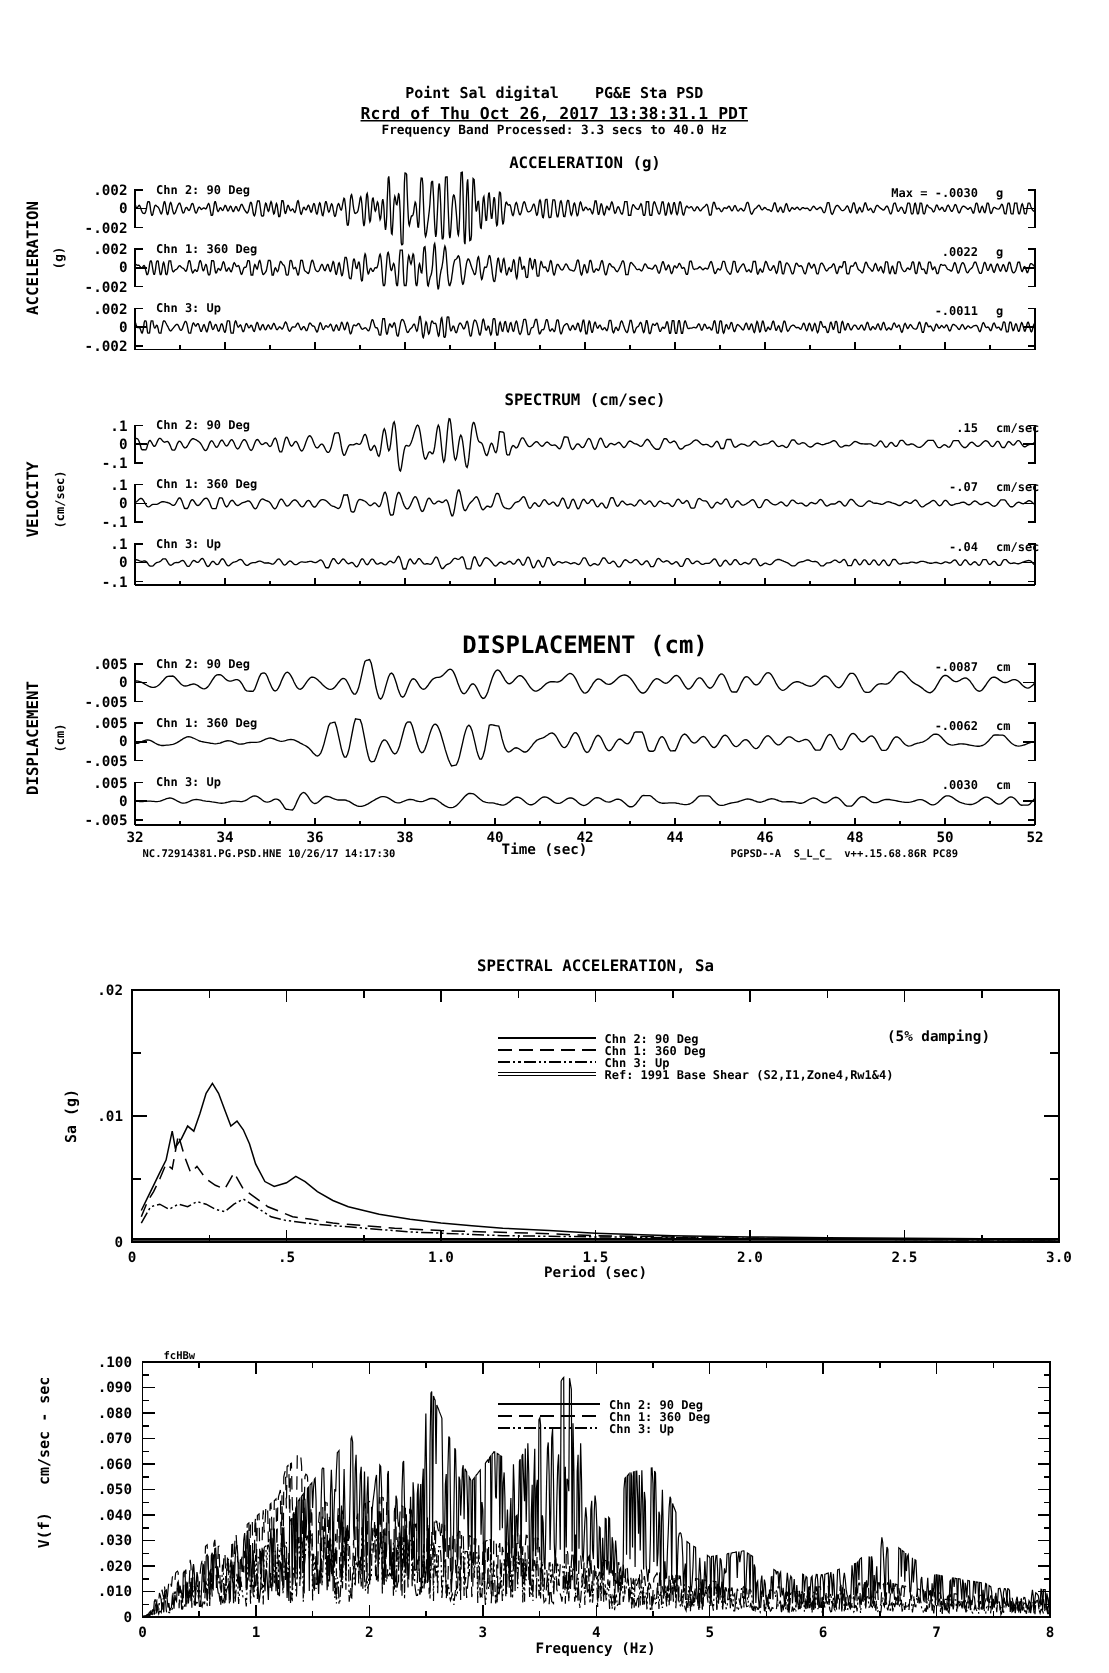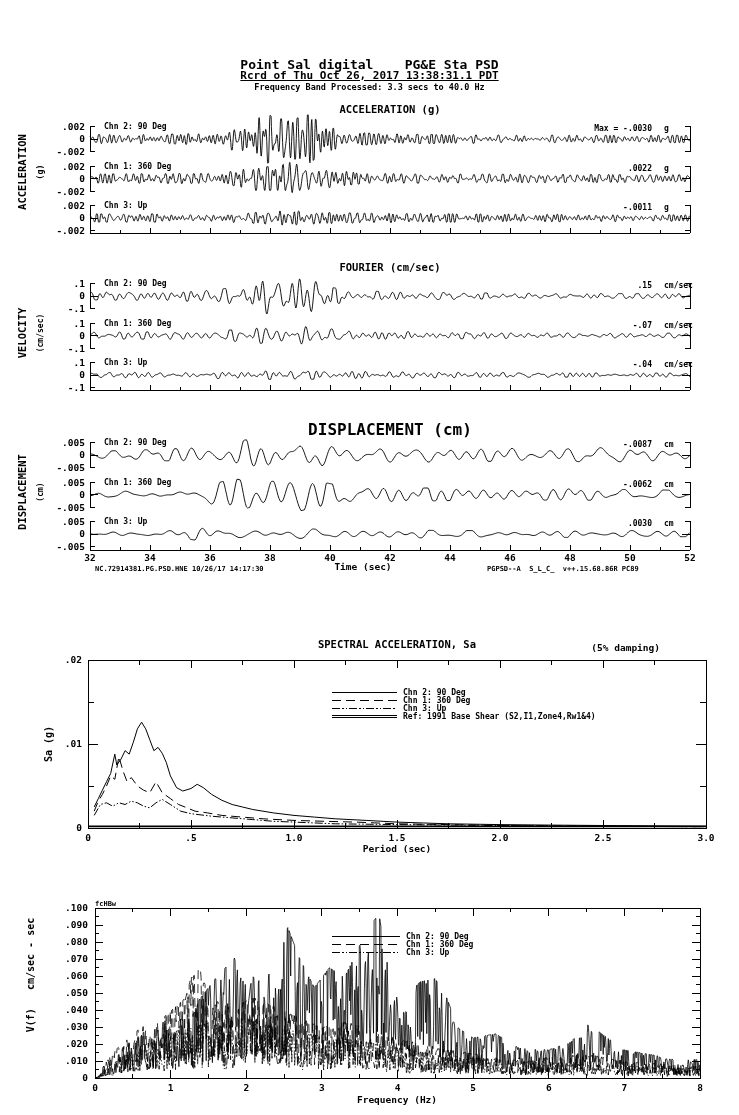--- a/index.html
+++ b/index.html
@@ -374,41 +374,41 @@
       <polyline points="95.0,1077.5 95.6,1077.5 96.1,1077.5 96.7,1077.5 97.3,1077.5 97.8,1077.5 98.4,1077.2 99.0,1077.2 99.5,1077.5 100.1,1076.8 100.7,1073.8 101.2,1071.5 101.8,1071.7 102.4,1073.7 102.9,1067.6 103.5,1066.2 104.1,1073.9 104.6,1066.4 105.2,1068.6 105.8,1067.8 106.3,1062.0 106.9,1063.9 107.5,1066.6 108.0,1059.8 108.6,1063.1 109.2,1065.3 109.7,1057.7 110.3,1063.8 110.9,1067.9 111.4,1066.8 112.0,1060.0 112.6,1054.2 113.2,1053.5 113.7,1054.9 114.3,1057.8 114.9,1051.4 115.4,1050.7 116.0,1050.4 116.6,1053.8 117.1,1048.6 117.7,1047.9 118.3,1047.4 118.8,1048.4 119.4,1072.1 120.0,1057.0 120.5,1060.6 121.1,1073.0 121.7,1068.3 122.2,1065.9 122.8,1047.6 123.4,1047.8 123.9,1046.4 124.5,1069.5 125.1,1058.9 125.6,1065.5 126.2,1054.8 126.8,1039.9 127.3,1043.8 127.9,1071.8 128.5,1047.1 129.0,1043.6 129.6,1057.9 130.2,1070.4 130.7,1068.1 131.3,1068.7 131.9,1068.0 132.4,1065.2 133.0,1054.5 133.6,1047.2 134.1,1043.0 134.7,1040.6 135.3,1044.5 135.8,1061.8 136.4,1048.5 137.0,1030.9 137.5,1030.4 138.1,1029.9 138.7,1043.3 139.2,1051.3 139.8,1048.5 140.4,1046.4 140.9,1055.4 141.5,1064.4 142.1,1043.5 142.6,1029.1 143.2,1026.6 143.8,1035.2 144.3,1058.6 144.9,1051.7 145.5,1031.0 146.0,1030.9 146.6,1048.9 147.2,1069.9 147.7,1057.2 148.3,1051.8 148.9,1044.7 149.4,1035.4 150.0,1036.0 150.6,1055.9 151.2,1054.8 151.7,1036.5 152.3,1043.1 152.9,1061.8 153.4,1067.0 154.0,1048.5 154.6,1027.8 155.1,1026.8 155.7,1060.6 156.3,1034.0 156.8,1023.8 157.4,1022.8 158.0,1032.9 158.5,1041.1 159.1,1041.7 159.7,1051.5 160.2,1062.6 160.8,1040.6 161.4,1037.8 161.9,1047.6 162.5,1047.9 163.1,1034.2 163.6,1034.0 164.2,1058.6 164.8,1016.3 165.3,1015.8 165.9,1015.3 166.5,1039.5 167.0,1014.3 167.6,1013.8 168.2,1013.3 168.7,1055.4 169.3,1060.1 169.9,1017.0 170.4,1011.3 171.0,1042.3 171.6,1010.3 172.1,1009.8 172.7,1009.3 173.3,1044.7 173.8,1031.9 174.4,1051.9 175.0,1015.3 175.5,1006.8 176.1,1021.8 176.7,1015.8 177.2,1005.3 177.8,1004.8 178.4,1004.3 178.9,1028.1 179.5,1026.4 180.1,1002.8 180.6,1002.3 181.2,1014.7 181.8,1057.9 182.3,1025.2 182.9,1000.3 183.5,999.8 184.0,999.3 184.6,1030.7 185.2,1002.6 185.7,997.8 186.3,995.6 186.9,993.3 187.5,1036.9 188.0,996.8 188.6,1059.9 189.2,984.5 189.7,982.3 190.3,980.1 190.9,1005.7 191.4,977.6 192.0,977.0 192.6,979.3 193.1,1016.6 193.7,975.7 194.3,975.4 194.8,1000.1 195.4,1016.9 196.0,1008.6 196.5,1009.9 197.1,1050.2 197.7,1005.5 198.2,969.0 198.8,969.3 199.4,969.7 199.9,970.2 200.5,970.7 201.1,977.8 201.6,1019.7 202.2,1048.9 202.8,1003.8 203.3,984.3 203.9,982.8 204.5,983.2 205.0,984.5 205.6,999.1 206.2,1039.0 206.7,1036.8 207.3,1004.7 207.9,1009.5 208.4,1039.9 209.0,1062.2 209.6,1061.1 210.1,1047.8 210.7,1035.6 211.3,1047.9 211.8,1045.6 212.4,1015.1 213.0,1007.9 213.5,1030.5 214.1,1052.3 214.7,1013.8 215.2,1004.7 215.8,1040.3 216.4,1014.2 216.9,1001.5 217.5,1001.8 218.1,1002.0 218.6,1057.5 219.2,1009.6 219.8,1013.1 220.3,1041.5 220.9,1051.3 221.5,1031.6 222.1,1014.4 222.6,1033.0 223.2,1045.4 223.8,1022.5 224.3,1051.0 224.9,1017.1 225.5,1005.3 226.0,1021.1 226.6,1051.9 227.2,1034.9 227.7,1055.8 228.3,1007.9 228.9,1006.8 229.4,1033.4 230.0,1044.7 230.6,1018.0 231.1,1017.4 231.7,1022.2 232.3,1021.1 232.8,1024.2 233.4,1042.4 234.0,1064.8 234.5,1065.3 235.1,1047.2 235.7,1026.7 236.2,1038.1 236.8,1052.9 237.4,1015.2 237.9,1012.1 238.5,1009.0 239.1,1055.6 239.6,1041.4 240.2,1036.9 240.8,1057.6 241.3,1047.4 241.9,1024.3 242.5,1004.1 243.0,1002.5 243.6,1002.3 244.2,1023.5 244.7,1051.8 245.3,1001.5 245.9,1001.3 246.4,1001.0 247.0,1000.8 247.6,1000.5 248.1,1024.9 248.7,1035.1 249.3,1025.2 249.8,1013.1 250.4,1022.7 251.0,1054.4 251.5,1050.4 252.1,1054.4 252.7,1004.1 253.2,998.0 253.8,1033.7 254.4,998.0 254.9,998.3 255.5,998.5 256.1,1056.5 256.6,1018.9 257.2,1054.1 257.8,1001.4 258.4,1004.2 258.9,1007.0 259.5,1027.9 260.1,1050.8 260.6,1049.7 261.2,1049.9 261.8,1034.7 262.3,1063.9 262.9,1007.9 263.5,1002.0 264.0,1013.7 264.6,1059.1 265.2,1055.1 265.7,1054.3 266.3,1017.0 266.9,1003.5 267.4,1003.8 268.0,1004.0 268.6,1004.3 269.1,1043.7 269.7,1030.2 270.3,1005.0 270.8,1005.3 271.4,1030.8 272.0,1058.3 272.5,1046.8 273.1,1006.3 273.7,1006.5 274.2,1006.8 274.8,1011.6 275.4,1055.8 275.9,1013.5 276.5,1015.9 277.1,1017.7 277.6,1015.6 278.2,1055.4 278.8,1040.2 279.3,1037.4 279.9,1063.2 280.5,1051.8 281.0,1061.8 281.6,1045.1 282.2,1036.7 282.7,1059.0 283.3,1047.6 283.9,1055.1 284.4,1037.4 285.0,1011.6 285.6,1026.6 286.1,1062.9 286.7,1048.3 287.3,1052.1 287.8,1020.1 288.4,1035.3 289.0,1036.3 289.5,1013.6 290.1,1037.6 290.7,1014.1 291.2,1014.3 291.8,1018.5 292.4,1020.8 292.9,1015.1 293.5,1022.1 294.1,1025.5 294.6,1015.8 295.2,1026.7 295.8,1036.5 296.4,1016.6 296.9,1027.6 297.5,1066.5 298.1,1055.6 298.6,1056.3 299.2,1029.2 299.8,1024.9 300.3,1045.1 300.9,1063.8 301.5,1039.7 302.0,1022.5 302.6,1023.7 303.2,1026.2 303.7,1042.5 304.3,1060.0 304.9,1023.8 305.4,1022.0 306.0,1020.8 306.6,1021.1 307.1,1066.6 307.7,1021.6 308.3,1021.8 308.8,1022.1 309.4,1045.4 310.0,1055.6 310.5,1051.3 311.1,1065.3 311.7,1057.8 312.2,1050.9 312.8,1023.8 313.4,1024.1 313.9,1024.3 314.5,1064.7 315.1,1061.3 315.6,1039.9 316.2,1025.3 316.8,1034.8 317.3,1026.2 317.9,1026.1 318.5,1026.3 319.0,1026.6 319.6,1047.8 320.2,1064.6 320.7,1064.4 321.3,1055.9 321.9,1033.8 322.4,1027.7 323.0,1065.5 323.6,1027.4 324.1,1027.2 324.7,1027.1 325.3,1057.3 325.8,1026.8 326.4,1026.6 327.0,1026.5 327.5,1068.9 328.1,1053.7 328.7,1064.8 329.2,1025.9 329.8,1026.2 330.4,1027.9 330.9,1029.5 331.5,1065.3 332.1,1032.6 332.7,1030.6 333.2,1028.7 333.8,1059.2 334.4,1045.6 334.9,1031.3 335.5,1034.2 336.1,1039.3 336.6,1041.5 337.2,1050.8 337.8,1062.9 338.3,1036.6 338.9,1028.1 339.5,1040.5 340.0,1051.8 340.6,1040.2 341.2,1022.7 341.7,1022.6 342.3,1046.2 342.9,1034.0 343.4,1022.1 344.0,1048.3 344.6,1027.4 345.1,1022.0 345.7,1040.2 346.3,1036.2 346.8,1022.4 347.4,1036.3 348.0,1052.6 348.5,1030.9 349.1,1046.1 349.7,1055.6 350.2,1030.5 350.8,1023.5 351.4,1023.6 351.9,1030.1 352.5,1048.0 353.1,1064.6 353.6,1047.5 354.2,1044.7 354.8,1047.3 355.3,1038.3 355.9,1024.8 356.5,1025.0 357.0,1025.1 357.6,1065.8 358.2,1025.4 358.7,1025.6 359.3,1026.6 359.9,1037.1 360.4,1060.5 361.0,1041.3 361.6,1046.8 362.1,1062.5 362.7,1068.2 363.3,1067.3 363.8,1067.2 364.4,1056.2 365.0,1050.4 365.5,1055.5 366.1,1069.4 366.7,1060.8 367.2,1058.9 367.8,1067.6 368.4,1068.2 369.0,1068.9 369.5,1051.0 370.1,1036.5 370.7,1039.7 371.2,1059.7 371.8,1061.4 372.4,1052.6 372.9,1056.5 373.5,1062.6 374.1,1064.6 374.6,1067.8 375.2,1062.5 375.8,1048.6 376.3,1048.6 376.9,1069.1 377.5,1035.3 378.0,1032.6 378.6,1036.5 379.2,1067.5 379.7,1045.3 380.3,1059.5 380.9,1042.2 381.4,1034.1 382.0,1034.4 382.6,1046.0 383.1,1067.8 383.7,1063.9 384.3,1064.5 384.8,1058.4 385.4,1067.7 386.0,1038.5 386.5,1036.4 387.1,1036.6 387.7,1044.8 388.2,1057.8 388.8,1052.8 389.4,1041.1 389.9,1042.8 390.5,1059.4 391.1,1052.8 391.6,1040.0 392.2,1038.5 392.8,1062.2 393.3,1047.5 393.9,1038.6 394.5,1051.9 395.0,1062.0 395.6,1043.7 396.2,1042.8 396.7,1049.4 397.3,1051.0 397.9,1047.6 398.4,1050.2 399.0,1065.4 399.6,1055.7 400.1,1054.5 400.7,1061.3 401.3,1039.9 401.8,1040.0 402.4,1068.6 403.0,1040.2 403.5,1040.3 404.1,1040.4 404.7,1046.8 405.3,1040.6 405.8,1040.7 406.4,1058.7 407.0,1040.9 407.5,1041.0 408.1,1047.1 408.7,1050.6 409.2,1042.8 409.8,1067.6 410.4,1048.4 410.9,1055.7 411.5,1053.5 412.1,1041.8 412.6,1041.9 413.2,1070.0 413.8,1050.6 414.3,1060.8 414.9,1054.5 415.5,1042.6 416.0,1049.9 416.6,1062.9 417.2,1043.1 417.7,1044.5 418.3,1046.1 418.9,1057.1 419.4,1070.1 420.0,1056.1 420.6,1051.9 421.1,1058.0 421.7,1069.7 422.3,1066.3 422.8,1064.5 423.4,1068.4 424.0,1070.7 424.5,1067.6 425.1,1065.2 425.7,1071.7 426.2,1052.6 426.8,1045.7 427.4,1045.8 427.9,1049.3 428.5,1070.7 429.1,1053.7 429.6,1050.7 430.2,1056.0 430.8,1060.7 431.3,1061.3 431.9,1059.2 432.5,1056.9 433.0,1055.6 433.6,1056.6 434.2,1062.5 434.7,1073.6 435.3,1061.6 435.9,1052.5 436.4,1051.4 437.0,1050.4 437.6,1049.4 438.1,1048.4 438.7,1063.2 439.3,1060.2 439.8,1048.6 440.4,1048.7 441.0,1069.9 441.6,1057.6 442.1,1061.3 442.7,1062.6 443.3,1049.2 443.8,1054.8 444.4,1069.2 445.0,1061.8 445.5,1065.2 446.1,1049.6 446.7,1049.7 447.2,1067.2 447.8,1050.0 448.4,1050.8 448.9,1067.8 449.5,1050.2 450.1,1061.2 450.6,1050.3 451.2,1050.4 451.8,1050.5 452.3,1069.6 452.9,1050.7 453.5,1050.8 454.0,1057.2 454.6,1069.8 455.2,1071.1 455.7,1068.4 456.3,1070.3 456.9,1072.7 457.4,1073.8 458.0,1067.1 458.6,1062.5 459.1,1067.1 459.7,1071.1 460.3,1064.4 460.8,1066.8 461.4,1073.1 462.0,1064.9 462.5,1065.7 463.1,1070.7 463.7,1052.4 464.2,1052.5 464.8,1052.6 465.4,1052.7 465.9,1052.8 466.5,1072.5 467.1,1054.2 467.6,1057.6 468.2,1070.8 468.8,1070.5 469.3,1053.3 469.9,1053.4 470.5,1053.5 471.0,1053.6 471.6,1065.4 472.2,1069.3 472.7,1063.2 473.3,1053.9 473.9,1069.0 474.4,1054.1 475.0,1054.1 475.6,1054.2 476.2,1054.2 476.7,1054.3 477.3,1054.4 477.9,1072.5 478.4,1054.5 479.0,1054.5 479.6,1056.9 480.1,1067.5 480.7,1059.8 481.3,1054.8 481.8,1054.9 482.4,1058.6 483.0,1069.0 483.5,1058.5 484.1,1058.6 484.7,1062.9 485.2,1065.7 485.8,1066.3 486.4,1066.1 486.9,1065.7 487.5,1066.1 488.1,1069.6 488.6,1070.8 489.2,1063.4 489.8,1062.5 490.3,1070.6 490.9,1066.1 491.5,1059.2 492.0,1060.5 492.6,1065.5 493.2,1068.4 493.7,1069.0 494.3,1072.3 494.9,1068.5 495.4,1058.4 496.0,1057.7 496.6,1058.6 497.1,1066.5 497.7,1071.1 498.3,1071.0 498.8,1070.7 499.4,1073.8 500.0,1071.3 500.5,1068.5 501.1,1071.5 501.7,1073.3 502.2,1070.4 502.8,1072.5 503.4,1073.6 503.9,1071.1 504.5,1071.4 505.1,1072.6 505.6,1072.8 506.2,1071.3 506.8,1068.5 507.3,1064.4 507.9,1060.7 508.5,1060.5 509.0,1066.4 509.6,1074.0 510.2,1065.1 510.7,1063.3 511.3,1068.9 511.9,1074.3 512.5,1070.9 513.0,1072.1 513.6,1074.1 514.2,1073.4 514.7,1071.7 515.3,1072.0 515.9,1074.5 516.4,1073.8 517.0,1074.1 517.6,1073.2 518.1,1066.8 518.7,1057.9 519.3,1057.9 519.8,1057.9 520.4,1064.8 521.0,1074.8 521.5,1071.5 522.1,1072.1 522.7,1070.2 523.2,1064.8 523.8,1061.5 524.4,1065.2 524.9,1073.0 525.5,1073.1 526.1,1074.3 526.6,1069.9 527.2,1070.7 527.8,1074.4 528.3,1071.1 528.9,1073.7 529.5,1072.5 530.0,1072.9 530.6,1070.8 531.2,1064.5 531.7,1068.0 532.3,1069.9 532.9,1060.6 533.4,1064.4 534.0,1072.0 534.6,1063.6 535.1,1069.2 535.7,1067.0 536.3,1062.0 536.8,1070.9 537.4,1065.1 538.0,1063.6 538.5,1072.3 539.1,1058.1 539.7,1057.9 540.2,1064.5 540.8,1071.8 541.4,1066.9 541.9,1068.9 542.5,1073.2 543.1,1065.7 543.6,1057.9 544.2,1057.9 544.8,1064.5 545.3,1057.9 545.9,1057.9 546.5,1057.9 547.0,1057.9 547.6,1071.9 548.2,1064.6 548.8,1072.5 549.3,1057.9 549.9,1060.0 550.5,1067.0 551.0,1057.7 551.6,1057.6 552.2,1057.6 552.7,1069.7 553.3,1073.3 553.9,1074.6 554.4,1074.3 555.0,1069.6 555.6,1067.2 556.1,1072.1 556.7,1070.5 557.3,1069.4 557.8,1073.5 558.4,1063.5 559.0,1063.4 559.5,1073.0 560.1,1057.9 560.7,1057.3 561.2,1074.4 561.8,1056.6 562.4,1056.5 562.9,1057.7 563.5,1073.3 564.1,1064.5 564.6,1066.1 565.2,1069.5 565.8,1068.0 566.3,1063.9 566.9,1063.4 567.5,1066.7 568.0,1068.2 568.6,1065.7 569.2,1064.7 569.7,1072.2 570.3,1061.1 570.9,1055.8 571.4,1067.4 572.0,1057.1 572.6,1055.4 573.1,1055.4 573.7,1069.2 574.3,1067.2 574.8,1069.6 575.4,1055.1 576.0,1055.1 576.5,1066.8 577.1,1054.9 577.7,1054.9 578.2,1054.8 578.8,1054.8 579.4,1066.1 579.9,1064.4 580.5,1060.0 581.1,1065.9 581.6,1069.6 582.2,1057.7 582.8,1054.3 583.3,1059.6 583.9,1073.8 584.5,1061.3 585.1,1060.0 585.6,1069.1 586.2,1070.6 586.8,1070.8 587.3,1069.1 587.9,1058.2 588.5,1056.8 589.0,1056.1 589.6,1061.1 590.2,1069.9 590.7,1068.6 591.3,1056.7 591.9,1055.1 592.4,1055.2 593.0,1069.2 593.6,1062.8 594.1,1063.7 594.7,1064.4 595.3,1055.8 595.8,1055.9 596.4,1061.0 597.0,1056.1 597.5,1056.3 598.1,1056.4 598.7,1070.1 599.2,1058.7 599.8,1062.4 600.4,1068.2 600.9,1059.1 601.5,1057.1 602.1,1057.2 602.6,1064.7 603.2,1057.5 603.8,1057.6 604.3,1058.4 604.9,1057.8 605.5,1057.9 606.0,1058.1 606.6,1058.2 607.2,1065.8 607.7,1065.6 608.3,1061.3 608.9,1061.8 609.4,1066.7 610.0,1071.0 610.6,1071.2 611.1,1063.9 611.7,1059.3 612.3,1059.4 612.8,1059.5 613.4,1059.6 614.0,1063.3 614.5,1062.3 615.1,1060.0 615.7,1060.1 616.2,1068.7 616.8,1072.1 617.4,1073.4 617.9,1070.0 618.5,1073.0 619.1,1061.6 619.6,1060.9 620.2,1061.1 620.8,1061.2 621.4,1073.8 621.9,1072.1 622.5,1068.4 623.1,1061.7 623.6,1061.8 624.2,1068.2 624.8,1068.6 625.3,1062.0 625.9,1062.0 626.5,1062.1 627.0,1062.2 627.6,1065.7 628.2,1075.5 628.7,1068.2 629.3,1067.3 629.9,1073.4 630.4,1071.0 631.0,1068.4 631.6,1072.2 632.1,1074.5 632.7,1075.2 633.3,1069.7 633.8,1063.0 634.4,1062.5 635.0,1069.1 635.5,1071.8 636.1,1062.6 636.7,1062.6 637.2,1062.6 637.8,1062.7 638.4,1062.7 638.9,1067.2 639.5,1070.5 640.1,1069.9 640.6,1068.8 641.2,1071.4 641.8,1072.7 642.3,1067.5 642.9,1068.0 643.5,1072.8 644.0,1074.1 644.6,1073.9 645.2,1068.1 645.7,1064.2 646.3,1065.0 646.9,1067.6 647.4,1067.2 648.0,1063.2 648.6,1063.2 649.1,1063.3 649.7,1065.3 650.3,1072.8 650.8,1071.7 651.4,1069.6 652.0,1068.4 652.5,1065.8 653.1,1063.5 653.7,1063.5 654.2,1063.5 654.8,1063.6 655.4,1070.0 655.9,1072.6 656.5,1068.6 657.1,1066.9 657.7,1064.9 658.2,1063.7 658.8,1063.8 659.4,1067.4 659.9,1066.0 660.5,1063.9 661.1,1063.9 661.6,1067.5 662.2,1064.0 662.8,1064.0 663.3,1064.0 663.9,1068.7 664.5,1064.1 665.0,1064.1 665.6,1064.1 666.2,1066.9 666.7,1073.7 667.3,1071.4 667.9,1074.0 668.4,1071.2 669.0,1066.7 669.6,1065.8 670.1,1071.0 670.7,1070.9 671.3,1066.0 671.8,1070.2 672.4,1070.7 673.0,1064.5 673.5,1068.9 674.1,1071.5 674.7,1064.6 675.2,1067.6 675.8,1075.5 676.4,1071.1 676.9,1075.2 677.5,1069.8 678.1,1067.0 678.6,1070.4 679.2,1074.1 679.8,1072.8 680.3,1067.5 680.9,1065.6 681.5,1072.4 682.0,1067.5 682.6,1065.0 683.2,1065.1 683.7,1067.2 684.3,1074.1 684.9,1075.0 685.4,1074.3 686.0,1073.1 686.6,1072.5 687.1,1075.4 687.7,1070.7 688.3,1066.9 688.8,1069.0 689.4,1075.5 690.0,1070.5 690.5,1067.8 691.1,1067.1 691.7,1066.9 692.2,1068.6 692.8,1074.5 693.4,1069.8 694.0,1066.2 694.5,1071.2 695.1,1071.5 695.7,1066.1 696.2,1069.7 696.8,1074.8 697.4,1070.8 697.9,1073.3 698.5,1075.7 699.1,1075.7 699.6,1071.1" fill="none" stroke="#000" stroke-width="0.8" stroke-dasharray="9,5"></polyline>
       <polyline points="95.0,1077.5 95.6,1077.5 96.1,1077.5 96.7,1077.5 97.3,1077.4 97.8,1076.7 98.4,1076.3 99.0,1076.3 99.5,1077.2 100.1,1075.2 100.7,1074.2 101.2,1075.4 101.8,1076.2 102.4,1074.6 102.9,1075.9 103.5,1075.2 104.1,1076.3 104.6,1071.6 105.2,1070.0 105.8,1073.9 106.3,1067.7 106.9,1067.3 107.5,1066.9 108.0,1073.1 108.6,1066.1 109.2,1065.7 109.7,1065.2 110.3,1066.0 110.9,1074.0 111.4,1075.8 112.0,1075.6 112.6,1074.8 113.2,1075.1 113.7,1074.6 114.3,1073.4 114.9,1072.5 115.4,1061.1 116.0,1060.7 116.6,1063.5 117.1,1061.6 117.7,1059.4 118.3,1059.0 118.8,1061.3 119.4,1061.8 120.0,1057.8 120.5,1060.3 121.1,1071.0 121.7,1073.0 122.2,1070.4 122.8,1071.4 123.4,1068.9 123.9,1068.3 124.5,1068.1 125.1,1059.9 125.6,1064.4 126.2,1064.7 126.8,1054.6 127.3,1061.3 127.9,1066.4 128.5,1057.3 129.0,1062.4 129.6,1070.2 130.2,1067.4 130.7,1056.0 131.3,1051.5 131.9,1062.6 132.4,1065.7 133.0,1059.0 133.6,1066.7 134.1,1070.2 134.7,1071.2 135.3,1068.1 135.8,1066.9 136.4,1070.3 137.0,1055.8 137.5,1053.6 138.1,1071.4 138.7,1052.7 139.2,1050.7 139.8,1070.6 140.4,1046.2 140.9,1055.0 141.5,1045.3 142.1,1045.0 142.6,1044.7 143.2,1044.4 143.8,1045.0 144.3,1043.8 144.9,1043.5 145.5,1046.5 146.0,1056.1 146.6,1054.4 147.2,1059.7 147.7,1061.2 148.3,1043.1 148.9,1046.6 149.4,1069.0 150.0,1055.8 150.6,1066.8 151.2,1044.7 151.7,1039.9 152.3,1039.6 152.9,1069.0 153.4,1045.9 154.0,1039.7 154.6,1047.8 155.1,1054.7 155.7,1054.9 156.3,1056.5 156.8,1067.8 157.4,1059.3 158.0,1049.2 158.5,1053.9 159.1,1069.3 159.7,1061.0 160.2,1053.6 160.8,1055.0 161.4,1060.2 161.9,1064.4 162.5,1065.9 163.1,1065.5 163.6,1065.7 164.2,1071.0 164.8,1058.3 165.3,1041.0 165.9,1034.4 166.5,1044.1 167.0,1069.6 167.6,1052.4 168.2,1050.9 168.7,1062.1 169.3,1065.7 169.9,1052.1 170.4,1036.6 171.0,1043.6 171.6,1066.1 172.1,1038.2 172.7,1038.5 173.3,1037.3 173.8,1053.2 174.4,1059.7 175.0,1055.8 175.5,1069.6 176.1,1032.0 176.7,1031.0 177.2,1030.7 177.8,1045.2 178.4,1030.3 178.9,1030.1 179.5,1032.0 180.1,1059.4 180.6,1048.4 181.2,1060.8 181.8,1032.1 182.3,1044.7 182.9,1055.5 183.5,1033.9 184.0,1056.6 184.6,1043.2 185.2,1029.3 185.7,1059.3 186.3,1035.3 186.9,1031.7 187.5,1032.8 188.0,1038.3 188.6,1062.3 189.2,1057.7 189.7,1032.9 190.3,1029.5 190.9,1028.0 191.4,1047.2 192.0,1054.2 192.6,1035.1 193.1,1046.0 193.7,1068.7 194.3,1060.5 194.8,1067.5 195.4,1051.4 196.0,1044.5 196.5,1048.1 197.1,1056.9 197.7,1064.7 198.2,1041.2 198.8,1025.3 199.4,1025.1 199.9,1057.3 200.5,1032.8 201.1,1024.8 201.6,1031.4 202.2,1067.8 202.8,1044.8 203.3,1039.6 203.9,1031.5 204.5,1024.1 205.0,1024.0 205.6,1028.1 206.2,1037.3 206.7,1023.7 207.3,1023.6 207.9,1023.4 208.4,1067.0 209.0,1035.9 209.6,1041.6 210.1,1057.0 210.7,1059.3 211.3,1052.2 211.8,1050.8 212.4,1056.2 213.0,1055.8 213.5,1045.1 214.1,1039.7 214.7,1057.1 215.2,1047.6 215.8,1023.1 216.4,1023.5 216.9,1038.1 217.5,1049.3 218.1,1049.5 218.6,1057.9 219.2,1050.5 219.8,1025.1 220.3,1025.3 220.9,1035.6 221.5,1050.9 222.1,1025.7 222.6,1040.7 223.2,1065.3 223.8,1052.2 224.3,1069.0 224.9,1051.7 225.5,1053.3 226.0,1069.6 226.6,1067.2 227.2,1057.3 227.7,1043.0 228.3,1058.8 228.9,1037.8 229.4,1025.9 230.0,1024.9 230.6,1059.8 231.1,1030.1 231.7,1021.3 232.3,1039.6 232.8,1067.8 233.4,1060.7 234.0,1064.7 234.5,1063.4 235.1,1051.6 235.7,1044.0 236.2,1054.6 236.8,1057.7 237.4,1041.6 237.9,1040.6 238.5,1044.8 239.1,1042.5 239.6,1039.5 240.2,1052.4 240.8,1046.0 241.3,1018.5 241.9,1018.4 242.5,1026.1 243.0,1051.8 243.6,1060.5 244.2,1053.7 244.7,1050.7 245.3,1062.5 245.9,1050.1 246.4,1046.6 247.0,1053.5 247.6,1050.4 248.1,1024.9 248.7,1018.6 249.3,1018.8 249.8,1022.4 250.4,1050.9 251.0,1019.4 251.5,1019.6 252.1,1030.5 252.7,1042.4 253.2,1031.6 253.8,1020.3 254.4,1028.8 254.9,1062.4 255.5,1020.9 256.1,1021.1 256.6,1021.3 257.2,1053.0 257.8,1054.6 258.4,1046.2 258.9,1050.0 259.5,1051.4 260.1,1042.9 260.6,1037.4 261.2,1052.3 261.8,1052.6 262.3,1028.1 262.9,1032.1 263.5,1053.6 264.0,1061.1 264.6,1042.2 265.2,1024.6 265.7,1047.2 266.3,1024.5 266.9,1024.7 267.4,1024.8 268.0,1063.8 268.6,1025.2 269.1,1025.4 269.7,1066.1 270.3,1025.8 270.8,1026.0 271.4,1050.8 272.0,1026.3 272.5,1040.4 273.1,1027.6 273.7,1026.9 274.2,1027.1 274.8,1058.0 275.4,1027.5 275.9,1027.7 276.5,1055.9 277.1,1061.0 277.6,1063.6 278.2,1064.9 278.8,1059.6 279.3,1062.1 279.9,1062.3 280.5,1058.2 281.0,1061.1 281.6,1060.5 282.2,1034.6 282.7,1029.4 283.3,1056.8 283.9,1046.5 284.4,1043.6 285.0,1052.1 285.6,1029.7 286.1,1029.8 286.7,1066.1 287.3,1030.0 287.8,1030.1 288.4,1030.2 289.0,1067.4 289.5,1030.4 290.1,1045.3 290.7,1050.9 291.2,1036.0 291.8,1063.0 292.4,1031.2 292.9,1031.1 293.5,1031.2 294.1,1040.1 294.6,1066.1 295.2,1054.9 295.8,1043.2 296.4,1038.9 296.9,1045.4 297.5,1061.6 298.1,1064.0 298.6,1056.1 299.2,1058.6 299.8,1064.5 300.3,1067.0 300.9,1065.2 301.5,1062.5 302.0,1063.8 302.6,1069.9 303.2,1063.6 303.7,1060.0 304.3,1064.3 304.9,1062.6 305.4,1047.9 306.0,1043.9 306.6,1061.4 307.1,1040.0 307.7,1034.0 308.3,1034.1 308.8,1034.1 309.4,1064.0 310.0,1034.3 310.5,1034.4 311.1,1034.4 311.7,1034.5 312.2,1048.7 312.8,1050.9 313.4,1034.7 313.9,1034.8 314.5,1045.5 315.1,1040.1 315.6,1035.0 316.2,1051.8 316.8,1035.2 317.3,1035.3 317.9,1035.3 318.5,1068.6 319.0,1036.5 319.6,1041.8 320.2,1065.1 320.7,1063.6 321.3,1064.4 321.9,1049.6 322.4,1048.1 323.0,1058.7 323.6,1070.0 324.1,1063.8 324.7,1057.0 325.3,1052.0 325.8,1059.5 326.4,1058.4 327.0,1036.6 327.5,1036.6 328.1,1055.1 328.7,1052.6 329.2,1040.4 329.8,1052.8 330.4,1069.7 330.9,1062.9 331.5,1068.6 332.1,1055.6 332.7,1063.8 333.2,1057.0 333.8,1044.7 334.4,1054.4 334.9,1067.3 335.5,1059.9 336.1,1039.6 336.6,1042.0 337.2,1055.3 337.8,1038.0 338.3,1038.1 338.9,1038.1 339.5,1054.0 340.0,1038.3 340.6,1065.7 341.2,1047.0 341.7,1065.7 342.3,1038.6 342.9,1038.7 343.4,1047.9 344.0,1038.8 344.6,1038.9 345.1,1058.9 345.7,1039.0 346.3,1043.2 346.8,1039.2 347.4,1039.3 348.0,1039.3 348.5,1068.3 349.1,1041.9 349.7,1067.8 350.2,1039.6 350.8,1053.6 351.4,1039.8 351.9,1039.9 352.5,1039.9 353.1,1057.4 353.6,1061.8 354.2,1062.6 354.8,1049.9 355.3,1067.3 355.9,1040.4 356.5,1040.5 357.0,1045.8 357.6,1042.6 358.2,1040.7 358.7,1044.3 359.3,1063.8 359.9,1056.1 360.4,1065.6 361.0,1042.1 361.6,1041.1 362.1,1060.2 362.7,1061.4 363.3,1045.0 363.8,1045.8 364.4,1046.1 365.0,1051.5 365.5,1063.7 366.1,1042.0 366.7,1041.8 367.2,1055.4 367.8,1050.7 368.4,1042.1 369.0,1061.6 369.5,1052.2 370.1,1053.4 370.7,1053.5 371.2,1042.7 371.8,1042.8 372.4,1048.0 372.9,1052.0 373.5,1043.1 374.1,1043.2 374.6,1043.4 375.2,1043.5 375.8,1061.7 376.3,1043.7 376.9,1043.8 377.5,1043.9 378.0,1063.3 378.6,1053.3 379.2,1065.3 379.7,1044.4 380.3,1044.5 380.9,1049.1 381.4,1053.5 382.0,1044.8 382.6,1044.9 383.1,1053.8 383.7,1062.9 384.3,1056.8 384.8,1049.2 385.4,1052.6 386.0,1064.2 386.5,1072.2 387.1,1066.3 387.7,1059.0 388.2,1049.8 388.8,1050.7 389.4,1052.7 389.9,1070.0 390.5,1048.3 391.1,1047.6 391.6,1062.3 392.2,1061.4 392.8,1055.4 393.3,1068.9 393.9,1060.3 394.5,1056.7 395.0,1068.4 395.6,1061.3 396.2,1050.5 396.7,1047.8 397.3,1047.9 397.9,1053.9 398.4,1071.6 399.0,1050.6 399.6,1048.2 400.1,1048.3 400.7,1067.3 401.3,1053.6 401.8,1048.6 402.4,1062.9 403.0,1062.8 403.5,1055.6 404.1,1066.9 404.7,1061.7 405.3,1052.8 405.8,1059.7 406.4,1072.6 407.0,1062.4 407.5,1064.7 408.1,1072.6 408.7,1063.8 409.2,1064.8 409.8,1074.0 410.4,1064.8 410.9,1063.0 411.5,1070.5 412.1,1069.0 412.6,1070.2 413.2,1063.8 413.8,1050.5 414.3,1050.6 414.9,1050.7 415.5,1068.0 416.0,1064.4 416.6,1059.5 417.2,1059.7 417.7,1057.3 418.3,1052.5 418.9,1053.4 419.4,1065.4 420.0,1065.1 420.6,1059.9 421.1,1072.3 421.7,1055.8 422.3,1052.2 422.8,1071.8 423.4,1052.0 424.0,1052.1 424.5,1057.7 425.1,1055.2 425.7,1052.4 426.2,1052.5 426.8,1070.3 427.4,1053.1 427.9,1059.1 428.5,1070.0 429.1,1061.3 429.6,1069.7 430.2,1063.9 430.8,1061.6 431.3,1073.8 431.9,1059.0 432.5,1055.3 433.0,1063.7 433.6,1074.3 434.2,1069.9 434.7,1070.2 435.3,1068.9 435.9,1064.6 436.4,1063.0 437.0,1068.9 437.6,1068.3 438.1,1058.4 438.7,1060.2 439.3,1072.6 439.8,1063.9 440.4,1060.9 441.0,1066.6 441.6,1071.9 442.1,1069.2 442.7,1060.9 443.3,1056.4 443.8,1062.4 444.4,1070.9 445.0,1058.1 445.5,1057.0 446.1,1070.1 446.7,1058.0 447.2,1055.2 447.8,1055.9 448.4,1063.2 448.9,1055.4 449.5,1055.4 450.1,1055.5 450.6,1072.5 451.2,1055.6 451.8,1055.7 452.3,1061.4 452.9,1070.0 453.5,1070.5 454.0,1065.0 454.6,1058.9 455.2,1069.0 455.7,1061.8 456.3,1056.2 456.9,1064.9 457.4,1068.7 458.0,1065.3 458.6,1071.9 459.1,1057.9 459.7,1058.1 460.3,1074.2 460.8,1059.2 461.4,1059.4 462.0,1062.9 462.5,1070.8 463.1,1061.1 463.7,1062.1 464.2,1066.7 464.8,1067.5 465.4,1067.6 465.9,1073.9 466.5,1058.5 467.1,1057.3 467.6,1057.4 468.2,1073.9 468.8,1058.7 469.3,1064.3 469.9,1063.7 470.5,1057.7 471.0,1062.8 471.6,1060.6 472.2,1057.8 472.7,1057.9 473.3,1070.4 473.9,1059.8 474.4,1067.5 475.0,1070.0 475.6,1073.8 476.2,1058.1 476.7,1058.1 477.3,1058.2 477.9,1073.4 478.4,1058.2 479.0,1058.3 479.6,1058.3 480.1,1058.9 480.7,1064.0 481.3,1069.0 481.8,1072.9 482.4,1062.7 483.0,1059.9 483.5,1067.4 484.1,1072.4 484.7,1072.2 485.2,1065.5 485.8,1058.6 486.4,1058.6 486.9,1072.2 487.5,1058.7 488.1,1058.7 488.6,1064.7 489.2,1073.9 489.8,1073.9 490.3,1069.5 490.9,1068.4 491.5,1072.7 492.0,1073.9 492.6,1071.8 493.2,1071.1 493.7,1066.3 494.3,1059.1 494.9,1059.1 495.4,1059.1 496.0,1071.7 496.6,1059.2 497.1,1059.2 497.7,1059.2 498.3,1065.7 498.8,1068.5 499.4,1060.1 500.0,1059.6 500.5,1060.2 501.1,1062.5 501.7,1070.5 502.2,1073.9 502.8,1071.1 503.4,1072.2 503.9,1073.7 504.5,1073.2 505.1,1072.4 505.6,1073.8 506.2,1073.9 506.8,1074.8 507.3,1069.1 507.9,1062.4 508.5,1060.8 509.0,1064.8 509.6,1070.4 510.2,1074.6 510.7,1070.6 511.3,1065.6 511.9,1065.2 512.5,1073.5 513.0,1060.1 513.6,1060.1 514.2,1060.1 514.7,1060.1 515.3,1060.2 515.9,1060.2 516.4,1060.2 517.0,1064.6 517.6,1060.3 518.1,1062.0 518.7,1070.8 519.3,1070.7 519.8,1066.4 520.4,1068.2 521.0,1074.5 521.5,1069.2 522.1,1073.6 522.7,1069.6 523.2,1068.3 523.8,1072.7 524.4,1061.2 524.9,1061.6 525.5,1075.0 526.1,1063.6 526.6,1070.3 527.2,1060.8 527.8,1060.8 528.3,1062.6 528.9,1060.9 529.5,1060.9 530.0,1061.0 530.6,1074.3 531.2,1061.0 531.7,1061.0 532.3,1061.1 532.9,1064.7 533.4,1072.7 534.0,1068.5 534.6,1061.2 535.1,1061.2 535.7,1063.4 536.3,1074.5 536.8,1071.3 537.4,1072.7 538.0,1064.2 538.5,1062.7 539.1,1068.3 539.7,1072.1 540.2,1069.8 540.8,1067.8 541.4,1075.1 541.9,1061.6 542.5,1061.6 543.1,1061.9 543.6,1072.1 544.2,1062.7 544.8,1063.0 545.3,1072.8 545.9,1070.1 546.5,1072.7 547.0,1070.7 547.6,1067.9 548.2,1075.4 548.8,1067.2 549.3,1068.5 549.9,1071.7 550.5,1062.9 551.0,1067.8 551.6,1069.5 552.2,1062.3 552.7,1070.0 553.3,1065.7 553.9,1062.2 554.4,1068.0 555.0,1069.4 555.6,1065.2 556.1,1072.4 556.7,1073.5 557.3,1070.0 557.8,1062.4 558.4,1062.5 559.0,1064.2 559.5,1062.5 560.1,1062.6 560.7,1062.6 561.2,1073.8 561.8,1062.6 562.4,1062.7 562.9,1074.5 563.5,1067.9 564.1,1068.3 564.6,1072.6 565.2,1072.9 565.8,1069.0 566.3,1067.4 566.9,1072.2 567.5,1071.7 568.0,1068.6 568.6,1071.2 569.2,1074.6 569.7,1073.8 570.3,1070.5 570.9,1070.8 571.4,1074.2 572.0,1066.2 572.6,1063.4 573.1,1067.9 573.7,1075.4 574.3,1067.8 574.8,1063.3 575.4,1063.4 576.0,1063.4 576.5,1066.8 577.1,1072.4 577.7,1063.5 578.2,1063.5 578.8,1066.1 579.4,1071.5 579.9,1071.2 580.5,1068.5 581.1,1071.0 581.6,1071.5 582.2,1064.6 582.8,1064.8 583.3,1072.0 583.9,1070.6 584.5,1069.1 585.1,1074.7 585.6,1072.9 586.2,1073.4 586.8,1076.0 587.3,1074.5 587.9,1068.2 588.5,1064.8 589.0,1069.8 589.6,1071.0 590.2,1064.3 590.7,1065.6 591.3,1071.7 591.9,1073.6 592.4,1070.3 593.0,1069.1 593.6,1074.9 594.1,1069.0 594.7,1068.5 595.3,1075.0 595.8,1067.8 596.4,1071.4 597.0,1069.2 597.5,1064.5 598.1,1070.8 598.7,1067.8 599.2,1064.7 599.8,1071.5 600.4,1068.7 600.9,1066.5 601.5,1075.2 602.1,1068.9 602.6,1070.6 603.2,1073.3 603.8,1068.1 604.3,1072.4 604.9,1071.7 605.5,1070.3 606.0,1073.3 606.6,1065.2 607.2,1065.1 607.7,1068.2 608.3,1075.0 608.9,1070.2 609.4,1066.3 610.0,1065.2 610.6,1065.2 611.1,1065.3 611.7,1068.7 612.3,1065.3 612.8,1065.4 613.4,1065.4 614.0,1068.7 614.5,1072.4 615.1,1072.3 615.7,1075.5 616.2,1074.9 616.8,1072.2 617.4,1074.6 617.9,1069.0 618.5,1065.7 619.1,1067.3 619.6,1071.8 620.2,1065.7 620.8,1065.8 621.4,1066.2 621.9,1070.7 622.5,1075.7 623.1,1069.5 623.6,1067.4 624.2,1067.0 624.8,1067.8 625.3,1070.1 625.9,1066.0 626.5,1066.1 627.0,1075.0 627.6,1067.3 628.2,1075.9 628.7,1066.2 629.3,1066.2 629.9,1070.9 630.4,1066.3 631.0,1066.3 631.6,1066.3 632.1,1072.4 632.7,1066.4 633.3,1066.4 633.8,1069.9 634.4,1071.6 635.0,1070.0 635.5,1073.0 636.1,1068.8 636.7,1066.6 637.2,1066.6 637.8,1074.5 638.4,1067.0 638.9,1067.8 639.5,1069.8 640.1,1066.8 640.6,1066.8 641.2,1066.9 641.8,1071.6 642.3,1066.9 642.9,1066.9 643.5,1067.0 644.0,1074.9 644.6,1067.0 645.2,1067.1 645.7,1073.2 646.3,1067.1 646.9,1068.4 647.4,1075.1 648.0,1074.7 648.6,1075.5 649.1,1075.1 649.7,1071.8 650.3,1069.9 650.8,1073.1 651.4,1074.1 652.0,1071.8 652.5,1075.8 653.1,1067.9 653.7,1067.7 654.2,1073.7 654.8,1068.9 655.4,1067.6 655.9,1072.1 656.5,1074.7 657.1,1075.8 657.7,1071.5 658.2,1071.1 658.8,1073.8 659.4,1067.8 659.9,1067.8 660.5,1075.9 661.1,1067.9 661.6,1067.9 662.2,1068.4 662.8,1071.6 663.3,1069.9 663.9,1068.7 664.5,1074.8 665.0,1068.0 665.6,1068.0 666.2,1068.0 666.7,1070.4 667.3,1076.4 667.9,1075.1 668.4,1072.8 669.0,1075.8 669.6,1068.0 670.1,1068.0 670.7,1070.9 671.3,1069.1 671.8,1068.0 672.4,1071.3 673.0,1069.3 673.5,1068.0 674.1,1070.5 674.7,1074.6 675.2,1073.9 675.8,1073.5 676.4,1071.4 676.9,1075.4 677.5,1068.0 678.1,1068.1 678.6,1073.9 679.2,1068.0 679.8,1068.0 680.3,1075.5 680.9,1068.0 681.5,1068.0 682.0,1068.0 682.6,1073.1 683.2,1074.3 683.7,1074.0 684.3,1075.8 684.9,1070.8 685.4,1069.6 686.0,1075.1 686.6,1071.0 687.1,1071.6 687.7,1071.6 688.3,1068.0 688.8,1068.0 689.4,1068.0 690.0,1076.1 690.5,1068.0 691.1,1068.0 691.7,1068.0 692.2,1069.3 692.8,1073.6 693.4,1075.4 694.0,1073.0 694.5,1072.8 695.1,1074.1 695.7,1075.7 696.2,1075.4 696.8,1072.0 697.4,1069.3 697.9,1069.1 698.5,1074.8 699.1,1068.7 699.6,1068.5" fill="none" stroke="#000" stroke-width="0.8" stroke-dasharray="8,2,1.5,2,1.5,2"></polyline>
       <line x1="332" y1="936" x2="400" y2="936" stroke="#000" stroke-width="1" shape-rendering="crispEdges"></line>
       <text x="406" y="939" font-size="8" text-anchor="start">Chn 2: 90 Deg</text>
       <line x1="332" y1="944" x2="400" y2="944" stroke="#000" stroke-width="1" stroke-dasharray="9,5" shape-rendering="crispEdges"></line>
       <text x="406" y="947" font-size="8" text-anchor="start">Chn 1: 360 Deg</text>
       <line x1="332" y1="952" x2="400" y2="952" stroke="#000" stroke-width="1" stroke-dasharray="8,2,1.5,2,1.5,2" shape-rendering="crispEdges"></line>
       <text x="406" y="955" font-size="8" text-anchor="start">Chn 3: Up</text>
     </svg>
 
-  <div class="abs ctr" style="left:0;top:57px;width:739px;font-size:13px;">Point Sal digital    PG&amp;E Sta PSD</div>
+  <div class="abs ctr" style="left:0;top:57px;width:739px;font-size:10px;">Point Sal digital    PG&amp;E Sta PSD</div>
   <div class="abs ctr" style="left:0;top:69px;width:739px;font-size:11px;text-decoration:underline;">Rcrd of Thu Oct 26, 2017 13:38:31.1 PDT</div>
   <div class="abs ctr" style="left:0;top:82px;width:739px;font-size:8.5px;">Frequency Band Processed: 3.3 secs to 40.0 Hz</div>
 
   <div class="abs ctr" style="left:90px;top:103px;width:600px;font-size:10.5px;">ACCELERATION (g)</div>
-  <div class="abs ctr" style="left:90px;top:261px;width:600px;font-size:10.5px;">FOURIER (cm/sec)</div>
+  <div class="abs ctr" style="left:90px;top:261px;width:600px;font-size:10.5px;">SPECTRUM (cm/sec)</div>
   <div class="abs ctr" style="left:90px;top:420px;width:600px;font-size:16px;">DISPLACEMENT (cm)</div>
   <div class="abs ctr" style="left:88px;top:638px;width:618px;font-size:10.5px;">SPECTRAL ACCELERATION, Sa</div>
 
   <div class="vlabel" style="left:22px;top:172px;font-size:10.5px;">ACCELERATION</div>
   <div class="vlabel" style="left:40px;top:172px;font-size:8.5px;">(g)</div>
   <div class="vlabel" style="left:22px;top:333px;font-size:10.5px;">VELOCITY</div>
   <div class="vlabel" style="left:40px;top:333px;font-size:8px;">(cm/sec)</div>
   <div class="vlabel" style="left:22px;top:492px;font-size:10.5px;">DISPLACEMENT</div>
   <div class="vlabel" style="left:40px;top:492px;font-size:8px;">(cm)</div>
   <div class="vlabel" style="left:48px;top:744px;font-size:10px;">Sa (g)</div>
   <div class="vlabel" style="left:30px;top:975px;font-size:10px;">V(f)   cm/sec - sec</div>
 
   <div class="abs" style="left:363px;top:561px;transform:translateX(-50%);font-size:9.5px;">Time (sec)</div>
   <div class="abs" style="left:397px;top:843px;transform:translateX(-50%);font-size:9.5px;">Period (sec)</div>
   <div class="abs" style="left:397px;top:1094px;transform:translateX(-50%);font-size:9.5px;">Frequency (Hz)</div>
 
   <div class="abs" style="left:95px;top:565px;font-size:7px;">NC.72914381.PG.PSD.HNE 10/26/17 14:17:30</div>
   <div class="abs" style="left:487px;top:565px;font-size:7px;text-align:center;">PGPSD--A  S_L_C_  v++.15.68.86R PC89</div>
 
-  <div class="abs" style="left:660px;top:642px;transform:translateX(-100%);font-size:9.5px;">(5% damping)</div>
-  <div class="abs" style="left:95px;top:900px;font-size:7px;">fcHBw</div>
+  <div class="abs" style="left:660px;top:686px;transform:translateX(-100%);font-size:9.5px;">(5% damping)</div>
+  <div class="abs" style="left:109px;top:900px;font-size:7px;">fcHBw</div>
 
 </div>
 
 </body></html>

